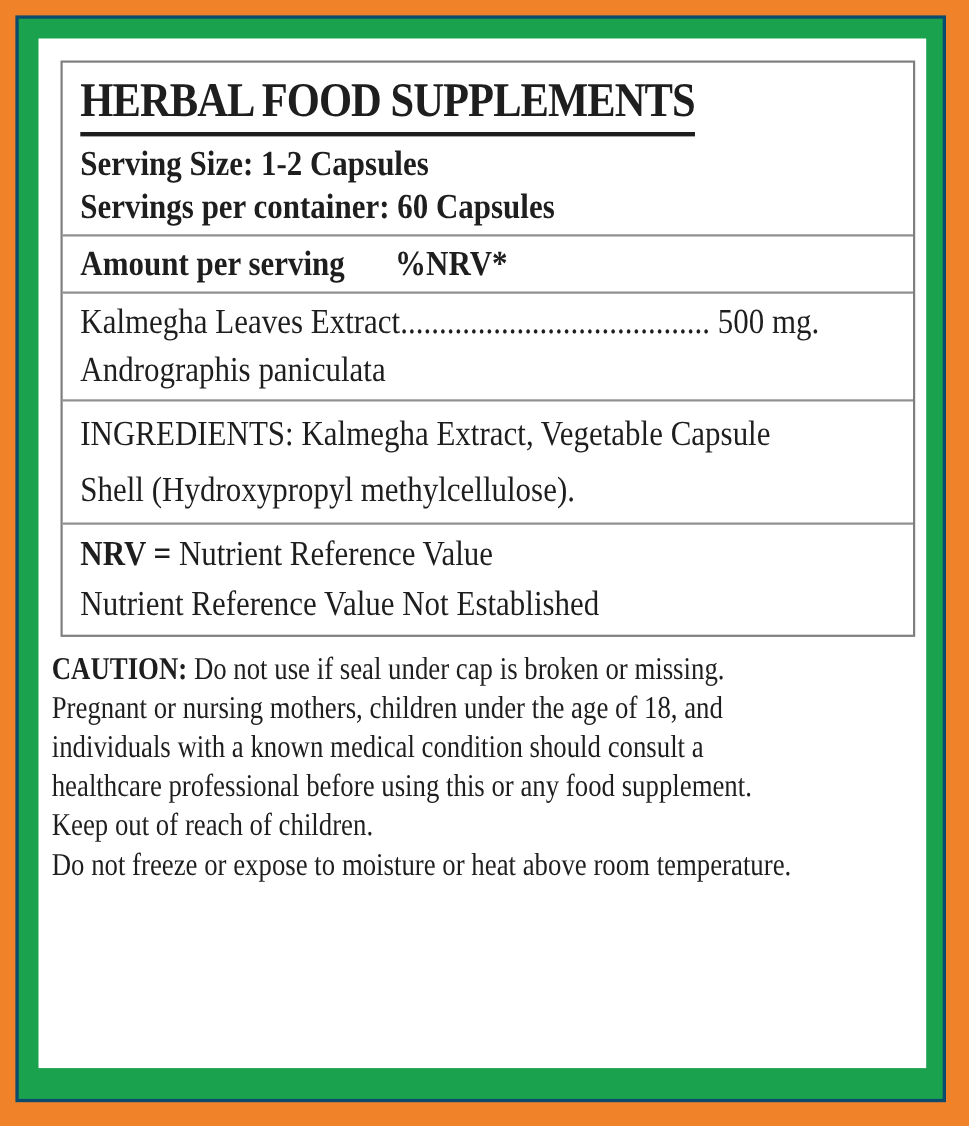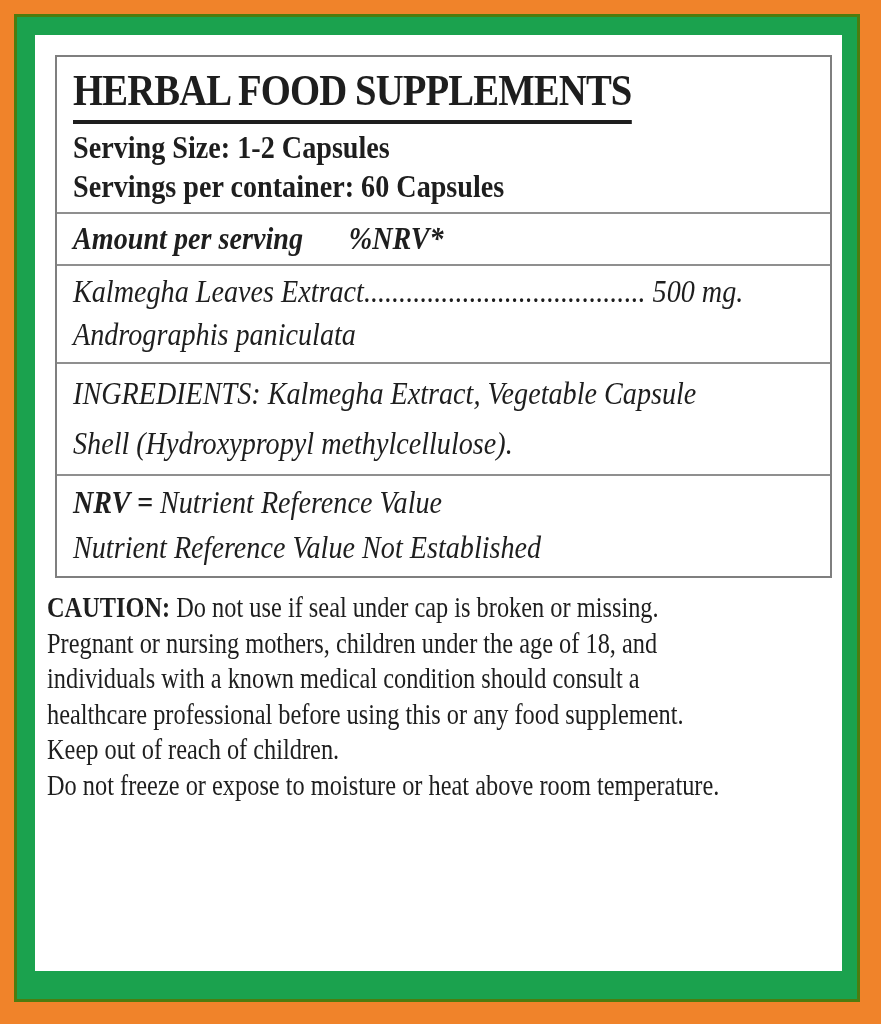--- a/index.html
+++ b/index.html
@@ -11,42 +11,42 @@
     overflow: hidden;
   }
   .canvas {
     position: relative;
     width: 881px; height: 1024px;
     background: #F0832A;               
     padding: 14px 21px 22px 14px;
   }
   .frame-cream {
     width: 100%; height: 100%;
-    background: #4d7c0f;               
+    background: #0c4a6e;               
     padding: 3px;
   }
   .frame-green {
     width: 100%; height: 100%;
     background: #1BA24E;               
     padding: 18px 15px 28px 18px;
   }
   .frame-white {
     width: 100%; height: 100%;
     background: #ffffff;
     padding: 20px 0 0 20px;
     overflow: hidden;
   }
 
   .facts-box {
     width: 777px;
     border: 2px solid #7f7f7f;
     background: #ffffff;
   }
   .row { padding: 4px 14px 6px 16px; }
-  .row + .row { border-top: 2px solid #8f8f8f; font-style: italic; }
+  .row + .row { border-top: 2px solid #8f8f8f; }
 
   .cx { transform: scaleX(0.88); transform-origin: 0 50%; white-space: nowrap; display: block; }
   .cx2 { transform: scaleX(0.84); transform-origin: 0 50%; white-space: nowrap; display: block; }
 
   .title-line { line-height: 56px; padding-top: 2px; }
   .title-text {
     font-size: 44px; font-weight: 700;
     display: inline-block;
     border-bottom: 4px solid #1e1e1e;
     padding-bottom: 1px;

